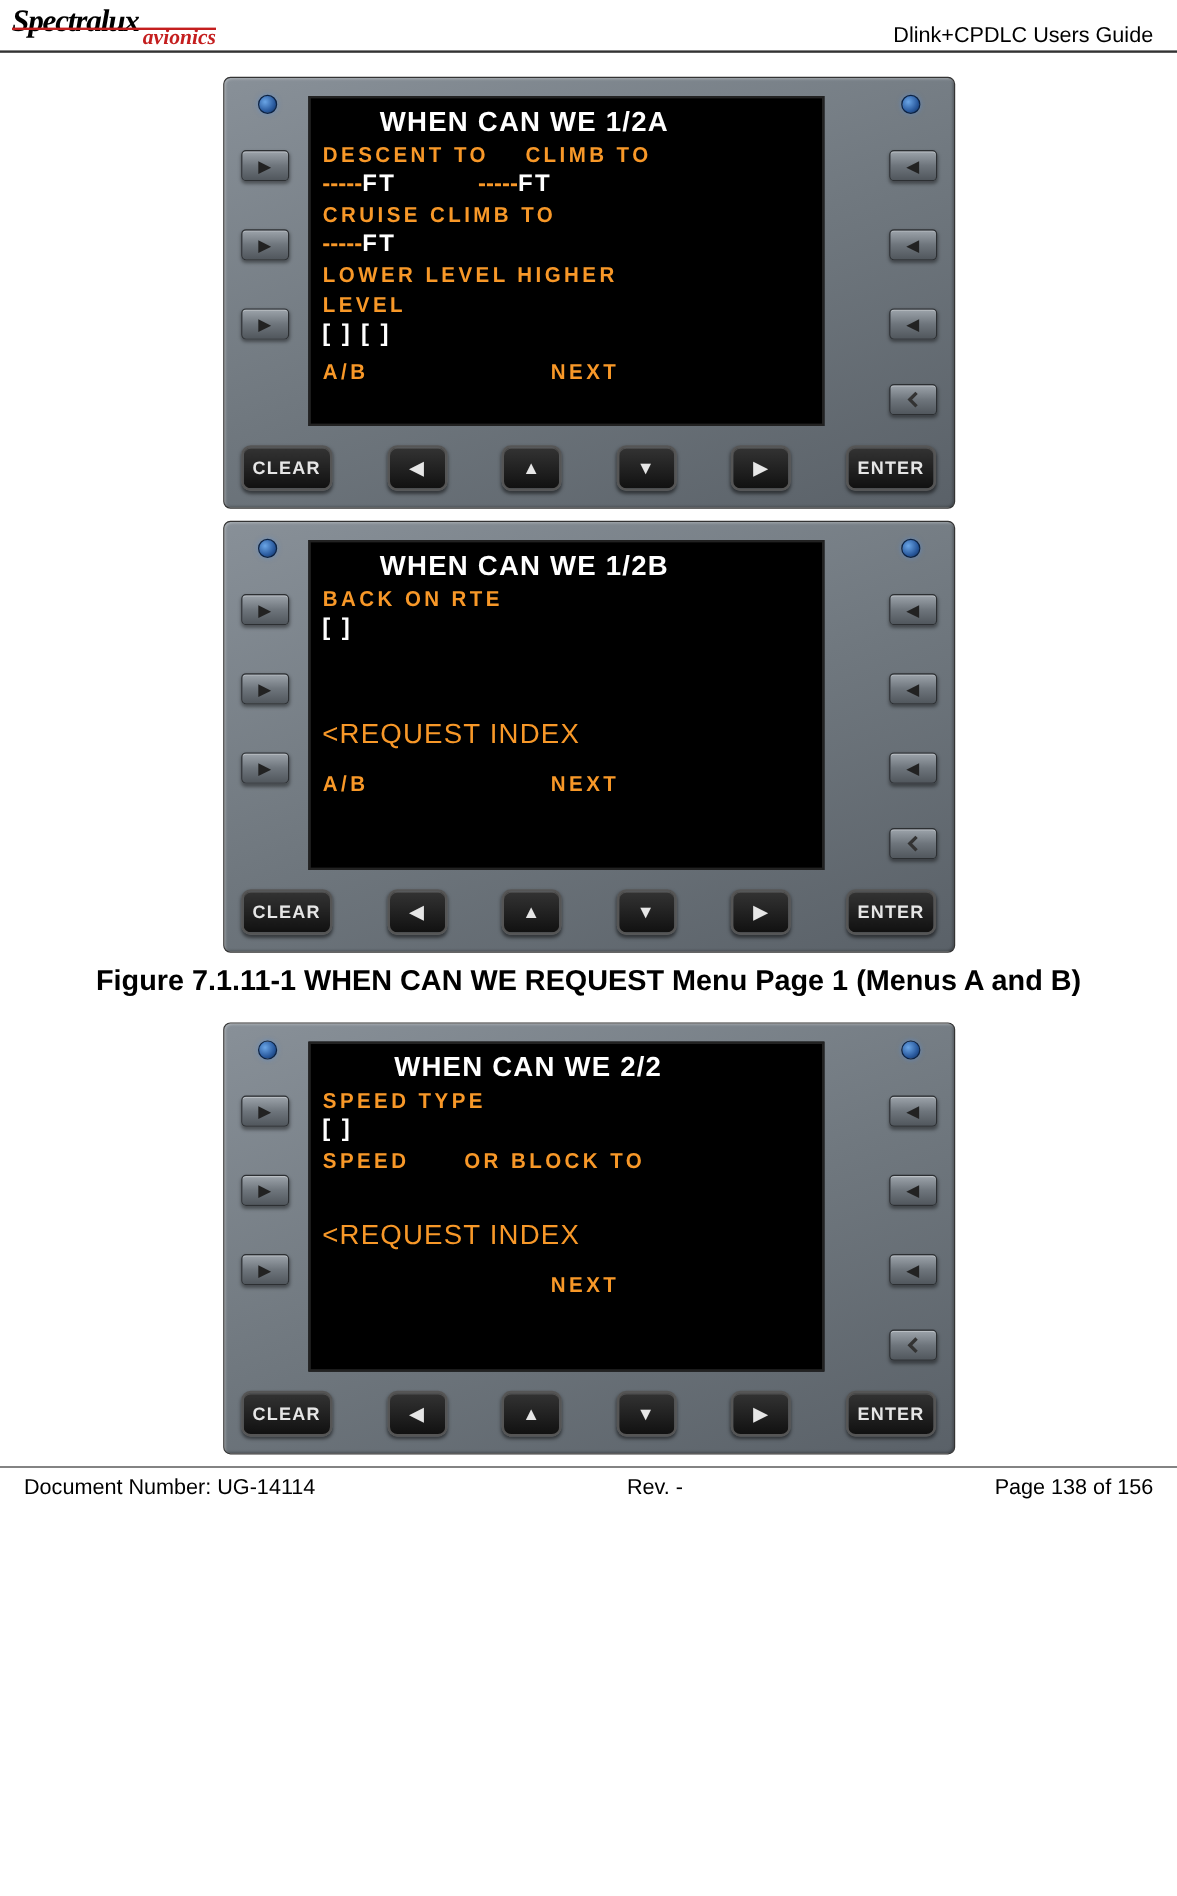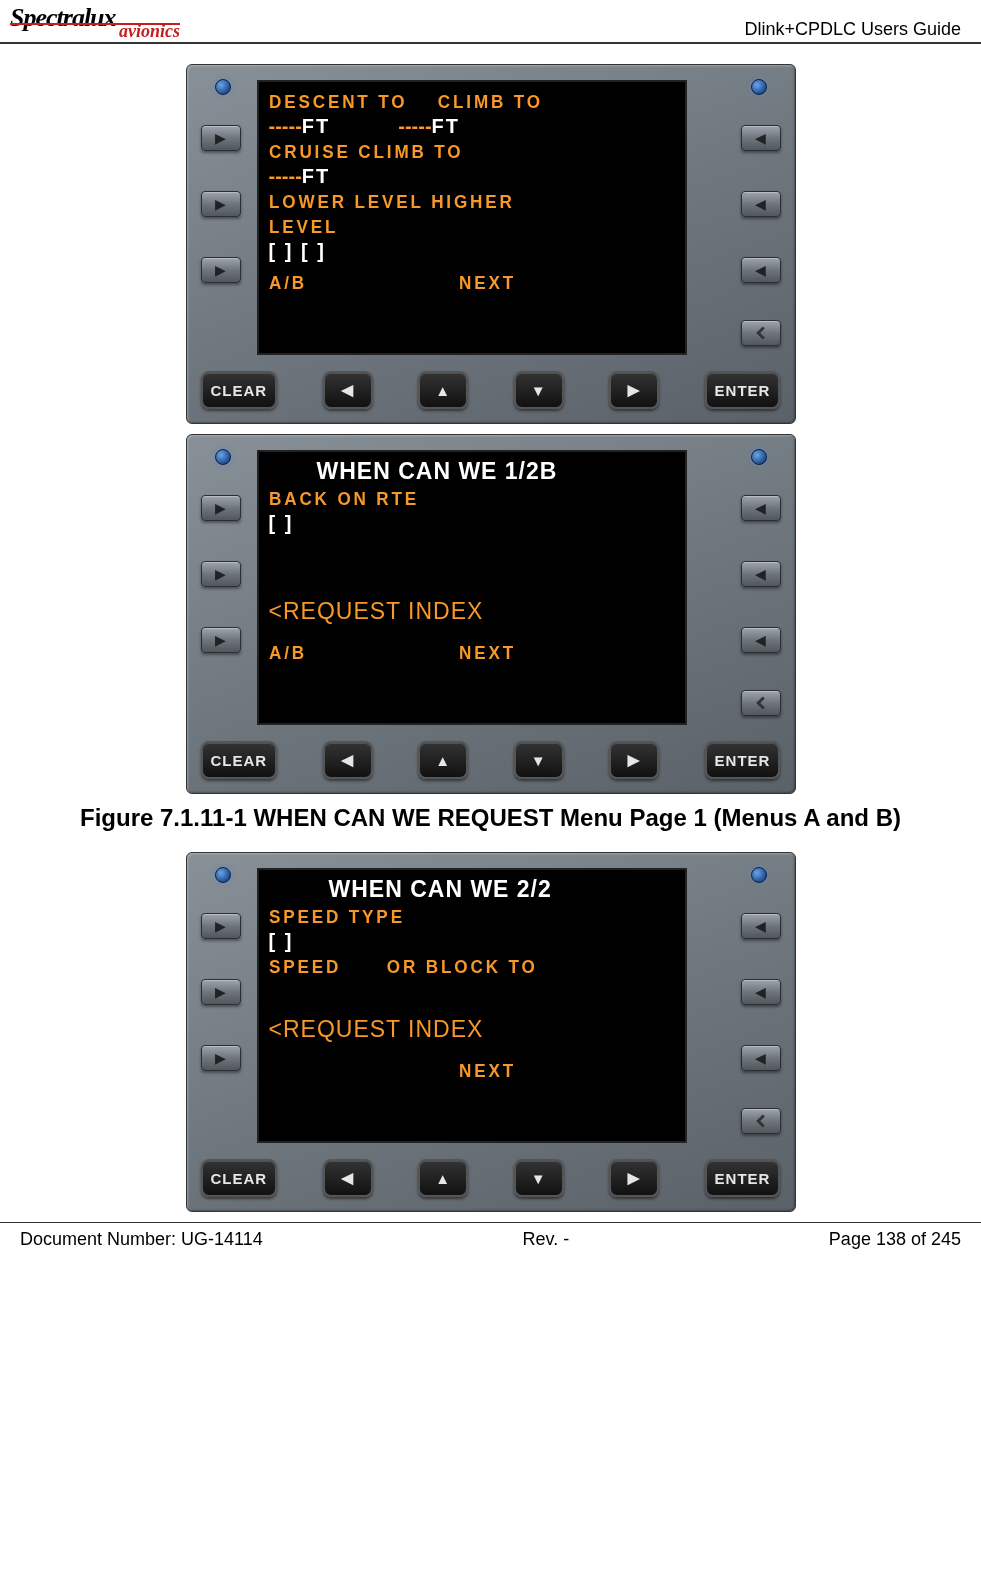--- a/index.html
+++ b/index.html
@@ -189,20 +189,21 @@
         <div class="side-key">◀</div>
         <div class="side-key">◀</div>
         <div class="side-key">◀</div>
       </div>
       <div class="right-nav">
           <svg width="14" height="14" viewBox="0 0 10 10">
             <path d="M7 1 L3 5 L7 9" stroke="#333" stroke-width="2" fill="none"></path>
           </svg>
         </div>
       <div class="screen">
+        <div class="scr-title">WHEN CAN WE  1/2A</div>
         <div class="scr-sub stretch">
           <span>DESCENT TO</span><span>&nbsp;&nbsp;&nbsp;&nbsp;</span><span>CLIMB TO</span>
         </div>
         <div class="scr-val">
           <span class="dashes">-----</span><span>FT</span><span>&nbsp;&nbsp;&nbsp;&nbsp;&nbsp;&nbsp;&nbsp;&nbsp;&nbsp;</span><span class="dashes">-----</span><span>FT</span>
         </div>
         <div class="scr-sub stretch">CRUISE CLIMB TO</div>
         <div class="scr-val">
           <span class="dashes">-----</span><span>FT</span>
         </div>
@@ -308,14 +309,14 @@
       </div>
     </div>
   </div>
 
 
 </div>
 
 <div class="page-footer">
   <span>Document Number:  UG-14114</span>
   <span>Rev. -</span>
-  <span>Page 138 of 245</span>
+  <span>Page 138 of 156</span>
 </div>
 
 </body></html>

